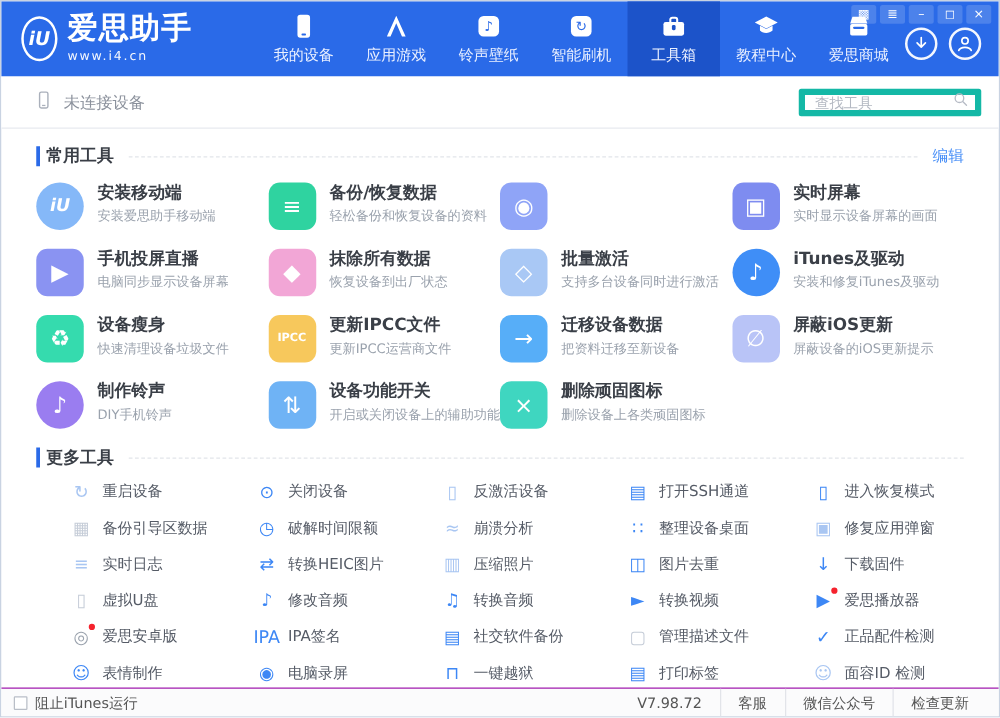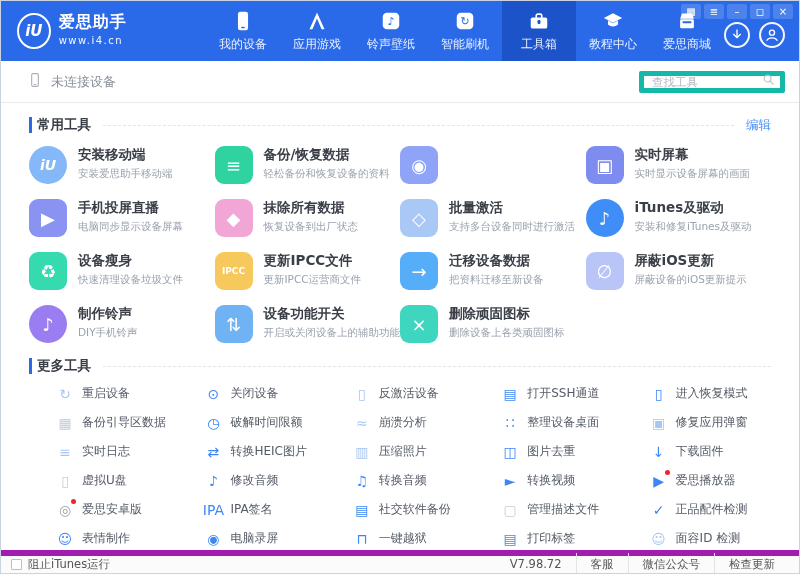--- a/index.html
+++ b/index.html
@@ -5,21 +5,21 @@
   * { margin:0; padding:0; box-sizing:border-box; }
   body { font-family:"DejaVu Sans","Liberation Sans",sans-serif; background:#e9edf3; }
   .app { width:800px; height:574px; position:relative; background:#fff; border:1px solid #c9d3e2; overflow:hidden; }
 
   
   .header { height:60px; background:#2a6ae8; display:flex; align-items:stretch; position:relative; }
   .logo { display:flex; align-items:center; gap:8px; padding:0 14px 0 16px; }
   .logo-mono { width:36px; height:36px; border:2.5px solid #fff; border-radius:50%; color:#fff;
     display:flex; align-items:center; justify-content:center; font-weight:bold; font-style:italic; font-size:15px; }
   .logo-txt { color:#fff; line-height:1.05; }
-  .logo-brand { font-size:16px; font-weight:bold; letter-spacing:1px; }
+  .logo-brand { font-size:24px; font-weight:bold; letter-spacing:1px; }
   .logo-site { font-size:10px; letter-spacing:1.5px; opacity:.95; }
   .nav { display:flex; margin-left:6px; }
   .nav-item { width:74px; display:flex; flex-direction:column; align-items:center; justify-content:center; gap:4px;
     color:#eaf0ff; font-size:12px; cursor:pointer; }
   .nav-item.active { background:#1c53c9; }
   .nav-item svg { display:block; }
   .hdr-right { margin-left:auto; display:flex; align-items:center; gap:9px; padding-right:14px; margin-top:8px; }
   .circle-btn { width:26px; height:26px; border:2px solid rgba(255,255,255,.95); border-radius:50%;
     display:flex; align-items:center; justify-content:center; cursor:pointer; }
   .win-controls { position:absolute; top:3px; right:6px; display:flex; gap:3px; }
@@ -55,21 +55,21 @@
   .tt i { display:block; font-style:normal; font-size:10.5px; color:#9aa2ad; margin-top:4px; }
 
   .more-grid { display:grid; grid-template-columns:repeat(5,1fr); row-gap:12px; padding:10px 0 8px; }
   .mtool { display:flex; align-items:center; gap:9px; font-size:12px; color:#555b66; cursor:pointer; padding-left:28px; white-space:nowrap; }
   .micn { position:relative; width:16px; height:16px; flex:none; display:inline-flex; align-items:center; justify-content:center; }
   .mg { font-size:14px; line-height:1; }
   .mg.txt { font-size:14px; font-weight:normal; }
   .badge { position:absolute; top:-3px; right:-3px; width:5px; height:5px; border-radius:50%; background:#f5222d; }
 
   
-  .status-bar { position:absolute; left:0; right:0; bottom:0; height:23px; background:#fbfbfc; border-top:6px solid #a21caf;
+  .status-bar { position:absolute; left:0; right:0; bottom:0; height:23px; background:#fbfbfc; border-top:1px solid #a21caf;
     display:flex; align-items:center; padding:0 10px; font-size:11.5px; color:#555; }
   .cb { width:11px; height:11px; border:1px solid #b9bec7; background:#fff; border-radius:1px; margin-right:6px; cursor:pointer; flex:none; }
   .cb-label { cursor:pointer; }
   .sb-right { margin-left:auto; display:flex; align-items:center; height:100%; }
   .sb-item { padding:0 14px; line-height:23px; cursor:pointer; }
   .sb-item.first { cursor:default; }
   .sb-item + .sb-item { border-left:1px solid #e2e4e9; }
 </style>
 </head>
 <body>

